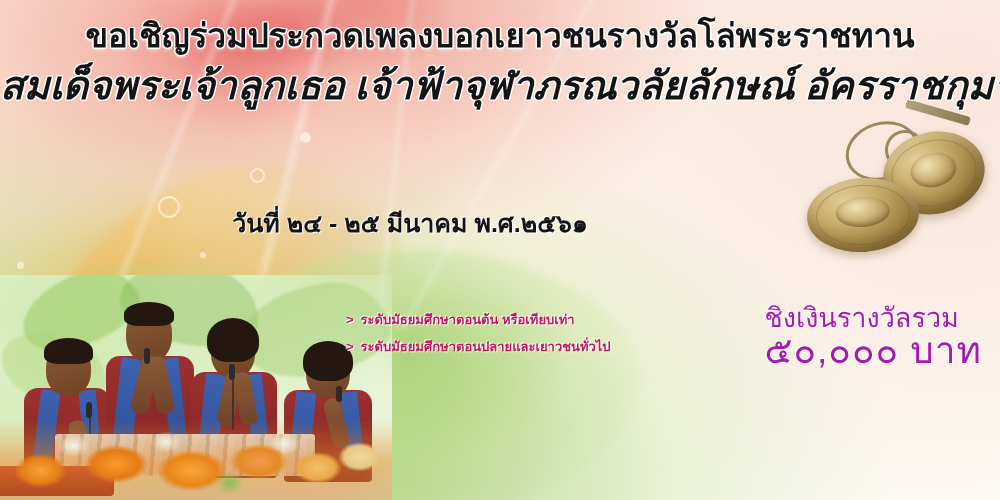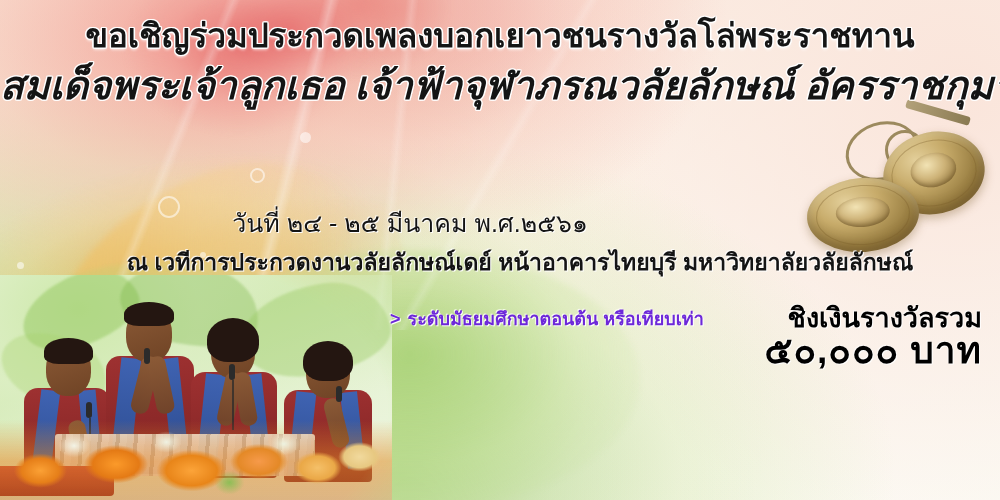--- a/index.html
+++ b/index.html
@@ -223,47 +223,46 @@
     text-align:center;
     padding-right:220px;
     font-size:25px; line-height:32px; font-weight:700;
     color:#1a1a1a;
     text-shadow:1px 1px 0 rgba(255,255,255,0.95), -1px -1px 0 rgba(255,255,255,0.8);
   }
   .dateline{
     left:0; right:0; top:207px;
     text-align:center;
     padding-right:180px;
-    font-size:25px; line-height:32px; font-weight:400;
+    font-size:25px; line-height:32px; font-weight:700;
     color:#141414;
     text-shadow:1px 1px 0 rgba(255,255,255,0.95), -1px -1px 0 rgba(255,255,255,0.8);
   }
   .venue{
     left:0; right:0; top:247px;
     text-align:center;
     padding-left:40px;
     font-size:23px; line-height:30px; font-weight:700;
     color:#141414;
     text-shadow:1px 1px 0 rgba(255,255,255,0.95), -1px -1px 0 rgba(255,255,255,0.85);
   }
 
   .levels{ left:346px; top:306px; }
   .level-row{
-    font-size:18px; line-height:27px; font-weight:700;
-    color:#6d28d9; white-space:nowrap;
+    font-size:13px; line-height:27px; font-weight:700;
+    color:#be185d; white-space:nowrap;
     text-shadow:1px 1px 0 rgba(255,255,255,0.95), -1px -1px 0 rgba(255,255,255,0.8);
-    margin-left:44px;
   }
   .level-row .bullet{ margin-right:7px; font-weight:700; }
 
   .prize{
     right:18px; top:302px;
-    text-align:right;
-    color:#000000;
-    font-weight:700;
+    text-align:left;
+    color:#a21caf;
+    font-weight:400;
     text-shadow:1px 1px 0 rgba(255,255,255,0.9), -1px -1px 0 rgba(255,255,255,0.65);
   }
   .prize .l1{ font-size:27px; line-height:32px; display:block; }
   .prize .l2{ font-size:37px; line-height:34px; display:block; letter-spacing:1px; }
 
   .contact{ left:0; right:0; top:405px; text-align:center; padding-left:70px; }
   .c-line{
     font-size:16px; line-height:25px; color:#1b1b1b; white-space:nowrap;
     text-shadow:1px 1px 0 rgba(255,255,255,0.95), -0.8px -0.8px 0 rgba(255,255,255,0.8);
   }
@@ -362,25 +361,27 @@
     <div class="cym" style="left:6px; top:74px; width:112px; height:74px; transform:rotate(-4deg);">
       <div class="cym-rim"></div>
       <div class="boss" style="width:54px; height:30px;"></div>
     </div>
   </div>
 
   <div class="txt title1">ขอเชิญร่วมประกวดเพลงบอกเยาวชนรางวัลโล่พระราชทาน</div>
   <div class="txt title2">สมเด็จพระเจ้าลูกเธอ เจ้าฟ้าจุฬาภรณวลัยลักษณ์ อัครราชกุมารี</div>
 
   <div class="txt dateline">วันที่ ๒๔ - ๒๕ มีนาคม พ.ศ.๒๕๖๑</div>
-  <div class="txt venue">ณ เวทีการประกวดงานวลัยลักษณ์เดย์ หน้าอาคารไทยบุรี มหาวิทยาลัยวลัยลักษณ์</div>
 
   <div class="txt levels">
     <div class="level-row">
       <span class="bullet">&gt;</span><span>ระดับมัธยมศึกษาตอนต้น หรือเทียบเท่า</span>
+    </div>
+    <div class="level-row">
+      <span class="bullet">&gt;</span><span>ระดับมัธยมศึกษาตอนปลายและเยาวชนทั่วไป</span>
     </div>
   </div>
 
   <div class="txt prize">
     <span class="l1">ชิงเงินรางวัลรวม</span>
     <span class="l2">๕๐,๐๐๐ บาท</span>
   </div>
 
   <div class="contact">
     <div class="c-line italic">สมัครได้ที่...อาศรมวัฒนธรรมวลัยลักษณ์ อาคารพลศึกษา มหาวิทยาลัยวลัยลักษณ์</div>

